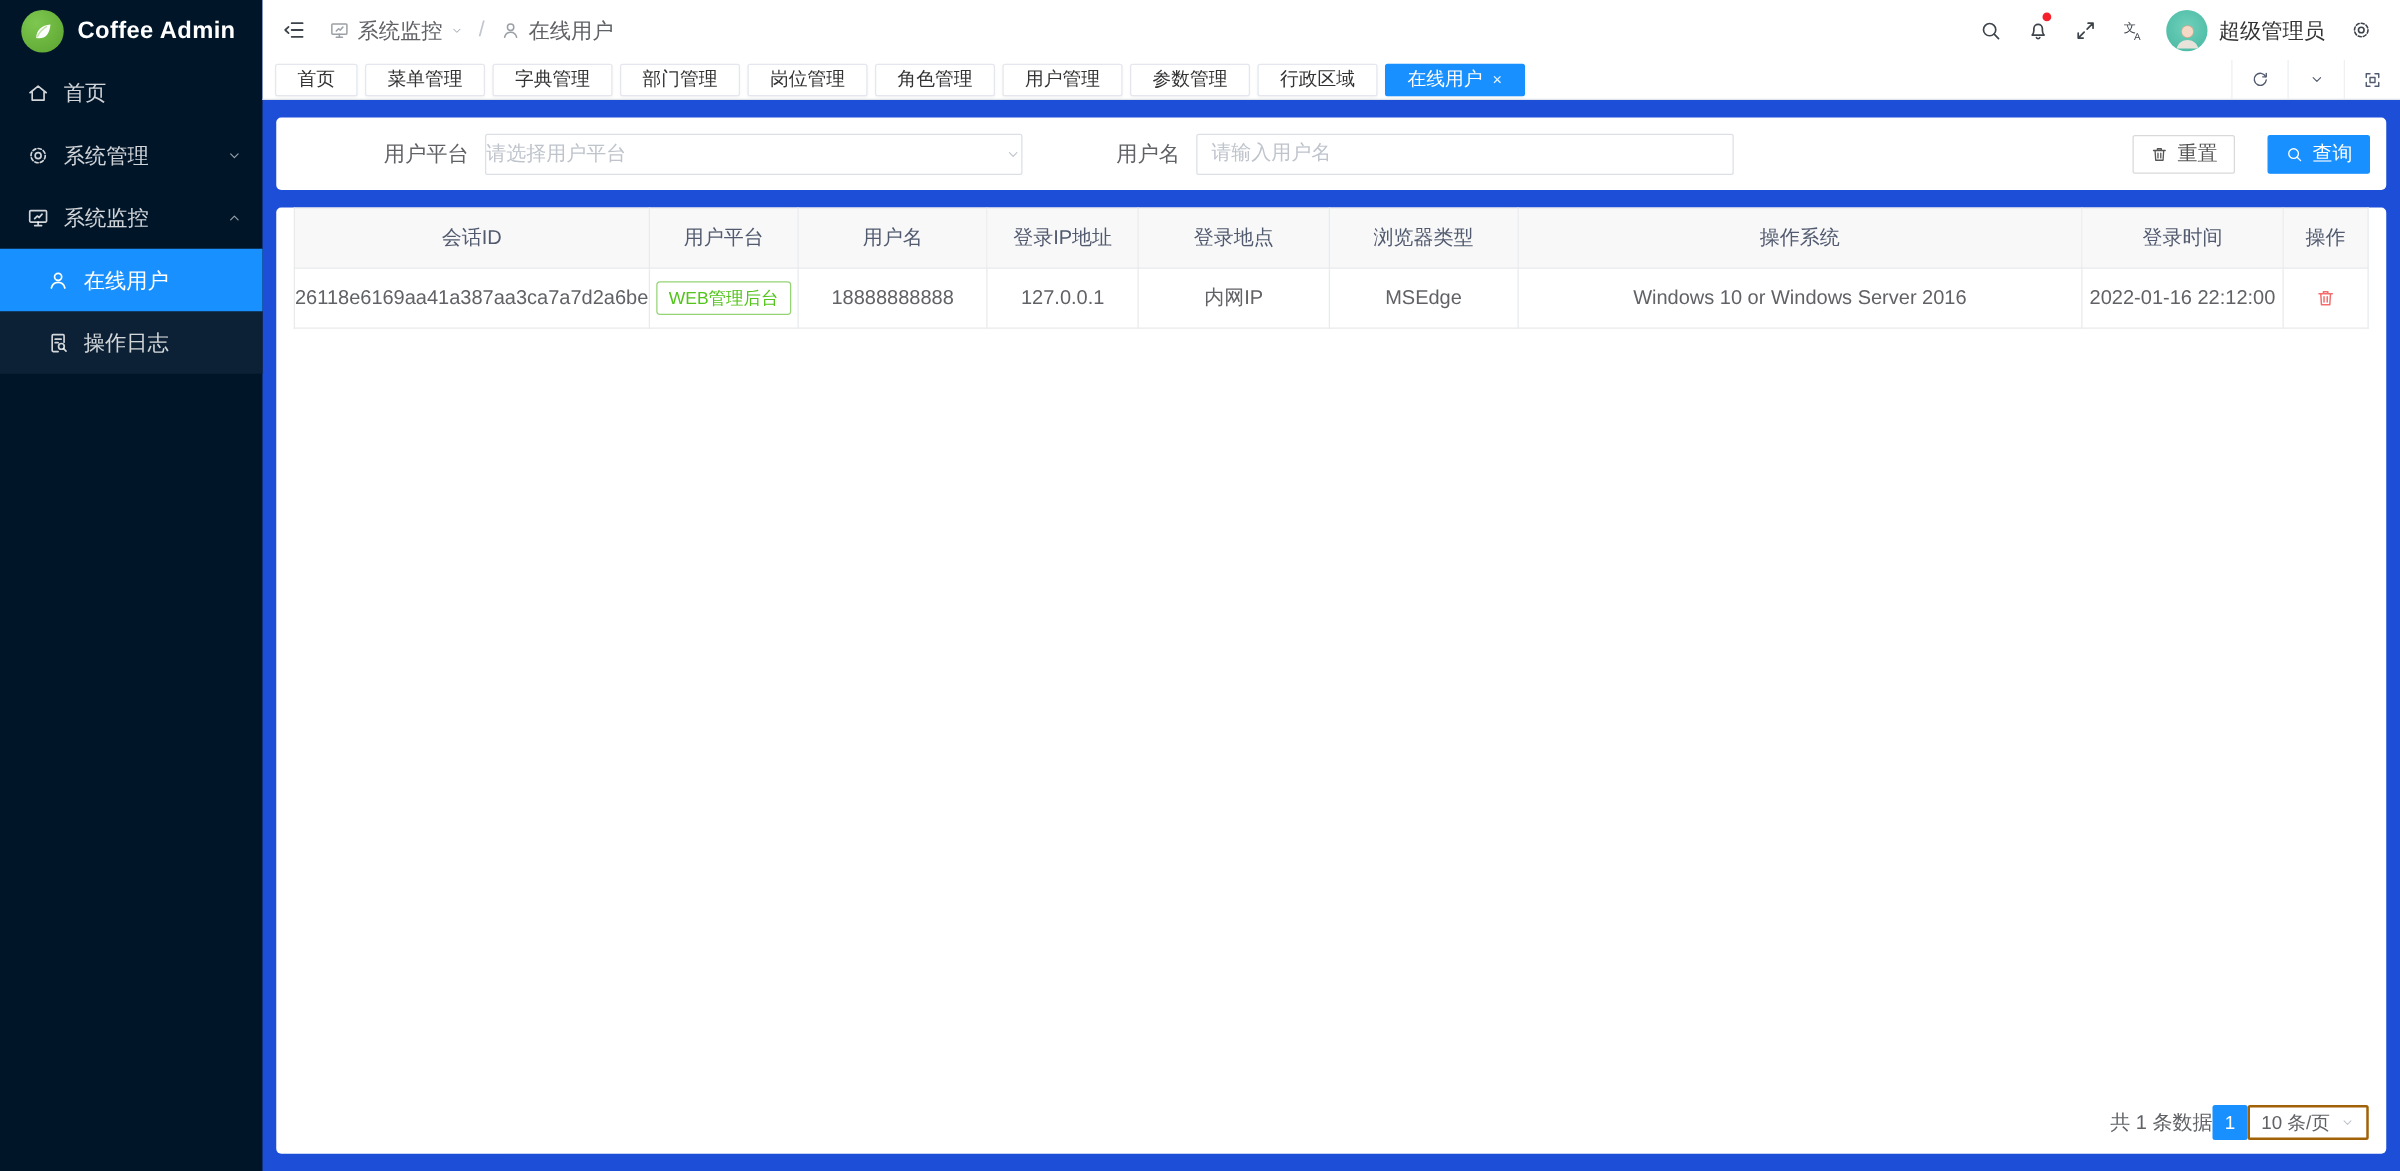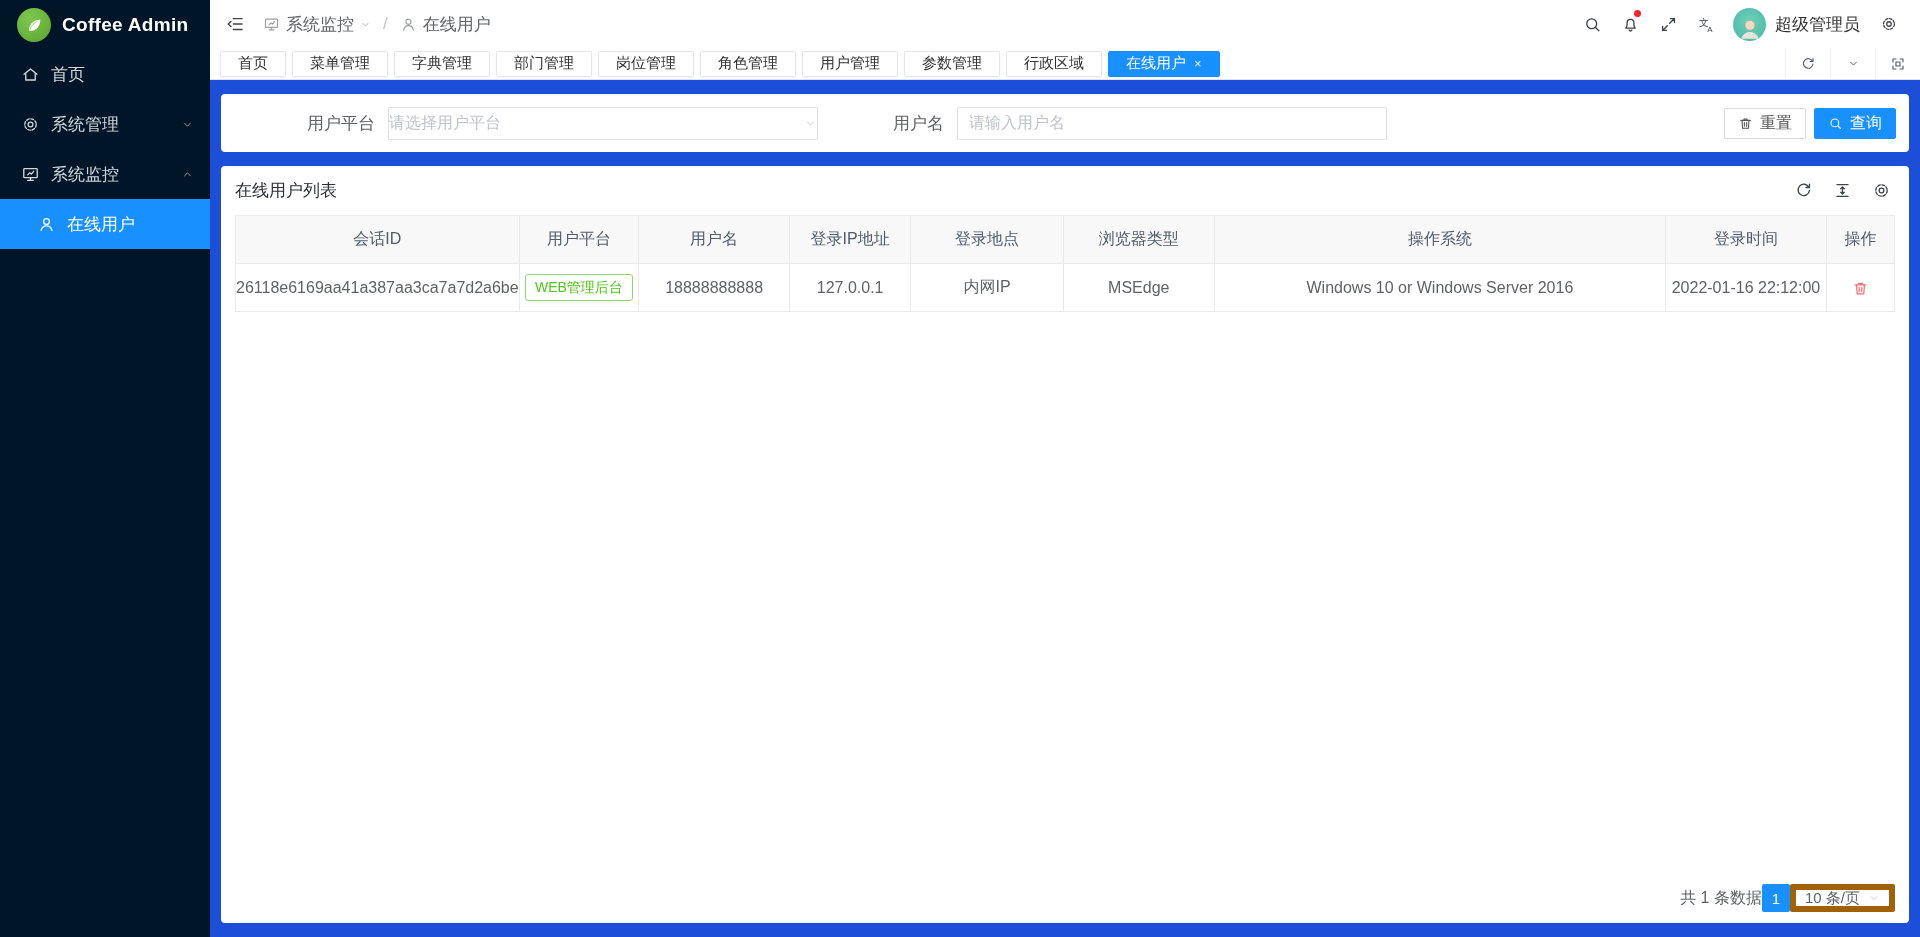--- a/index.html
+++ b/index.html
@@ -71,21 +71,21 @@
   .f-group { display:flex; align-items:center; }
   .f-label { font-size:17px; color:#606266; margin-right:13px; white-space:nowrap; }
   .select-box { width:430px; height:33px; border:1px solid #dcdfe6; border-radius:2px;
     display:flex; align-items:center; justify-content:space-between; padding:0 0;
     font-size:16px; color:#bfc4cc; cursor:pointer; background:#fff; }
   .select-box .schev { font-size:13px; color:#c0c4cc; }
   .f-input { width:430px; height:33px; border:1px solid #dcdfe6; border-radius:2px;
     padding:0 11px; font-size:16px; color:#606266; outline:none;
     font-family:"Liberation Sans","DejaVu Sans",sans-serif; }
   .f-input::placeholder { color:#bfc4cc; }
-  .f-actions { margin-left:auto; display:flex; align-items:center; gap:8px; }
+  .f-actions { margin-left:auto; display:flex; align-items:center; gap:26px; }
   .btn { height:31px; padding:0 13px; border-radius:2px; display:flex; align-items:center;
     gap:7px; font-size:16px; cursor:pointer; white-space:nowrap; }
   .btn .bi { font-size:15px; }
   .btn-plain { background:#fff; border:1px solid #d9d9d9; color:#555; }
   .btn-primary { background:#1890ff; border:1px solid #1890ff; color:#fff; }
 
   
   .table-card { flex:1; margin-top:14px; background:#fff; border-radius:4px; padding:0 14px;
     position:relative; display:flex; flex-direction:column; min-height:0; }
   .card-head { height:49px; min-height:49px; display:flex; align-items:center; }
@@ -98,21 +98,21 @@
   .grid th { background:#f8f8f9; color:#515a6e; font-weight:500; }
   .grid td { color:#606266; }
   .tag-green { display:inline-block; padding:3px 9px; border:1px solid #95d475; color:#52c41a;
     background:#fff; border-radius:3px; font-size:14px; line-height:1.3; }
   .row-del { display:inline-flex; color:#f56c6c; font-size:17px; cursor:pointer;
     vertical-align:middle; }
   .pagination { position:absolute; right:14px; bottom:11px; display:flex; align-items:center;
     font-size:16px; color:#606266; }
   .page-btn { width:28px; height:28px; border-radius:2px; background:#1890ff; color:#fff;
     display:flex; align-items:center; justify-content:center; font-size:15px; cursor:pointer; }
-  .size-select { height:28px; border:6px solid #a16207; border-radius:2px; background:#fff;
+  .size-select { height:28px; border:2px solid #a16207; border-radius:2px; background:#fff;
     display:flex; align-items:center; gap:8px; padding:0 9px; font-size:15px; color:#606266;
     cursor:pointer; }
   .size-select .schev { font-size:12px; color:#c0c4cc; }
 </style>
 </head>
 <body>
 
 <div class="app">
 
   <aside class="sidebar">
@@ -165,20 +165,31 @@
       </div>
       <div class="submenu">
         <div class="menu-item active">
           <span class="mi">
               <svg class="i" viewBox="0 0 24 24">
                 <circle cx="12" cy="8.2" r="3.6"></circle>
                 <path d="M5.2 19.5c.9-3.8 3.6-5.8 6.8-5.8s5.9 2 6.8 5.8"></path>
               </svg>
             </span>
           <span class="lbl">在线用户</span>
+        </div>
+        <div class="menu-item">
+          <span class="mi">
+              <svg class="i" viewBox="0 0 24 24">
+                <path d="M18 11V4.5a1 1 0 0 0-1-1H7a1 1 0 0 0-1 1v15a1 1 0 0 0 1 1h5"></path>
+                <path d="M9 8h6M9 11.5h3"></path>
+                <circle cx="15.3" cy="15.3" r="2.9"></circle>
+                <path d="M17.5 17.5L20 20"></path>
+              </svg>
+            </span>
+          <span class="lbl">操作日志</span>
         </div>
       </div>
     </nav>
   </aside>
 
   <div class="main">
 
     <header class="topbar">
       <span class="icon-btn collapse-btn">
         <svg class="i" viewBox="0 0 24 24">
@@ -341,42 +352,20 @@
                   <circle cx="11" cy="11" r="6.2"></circle>
                   <path d="M15.6 15.6L20 20"></path>
                 </svg>
               </span>
             <span>查询</span>
           </button>
         </div>
       </div>
 
       <div class="table-card">
-        <div class="card-head">
-          <span class="card-title">在线用户列表</span>
-          <div class="card-tools">
-            <span class="icon-btn">
-                <svg class="i" viewBox="0 0 24 24">
-                  <path d="M18.8 8a7.2 7.2 0 1 0 .7 4"></path>
-                  <path d="M19.5 4v4.2h-4.2"></path>
-                </svg>
-              </span>
-            <span class="icon-btn">
-                <svg class="i" viewBox="0 0 24 24">
-                  <path d="M5 4.5h14M5 19.5h14M12 7.5v9M9.8 9.7L12 7.5l2.2 2.2M9.8 14.3L12 16.5l2.2-2.2"></path>
-                </svg>
-              </span>
-            <span class="icon-btn">
-                <svg class="i" viewBox="0 0 24 24">
-                  <circle cx="12" cy="12" r="7.2" stroke-dasharray="3.4 2.2"></circle>
-                  <circle cx="12" cy="12" r="3"></circle>
-                </svg>
-              </span>
-          </div>
-        </div>
 
         <table class="grid">
           <colgroup>
             <col style="width:17.1%">
               <col style="width:7.2%">
               <col style="width:9.1%">
             <col style="width:7.3%">
               <col style="width:9.2%">
               <col style="width:9.1%">
             <col style="width:27.2%">

